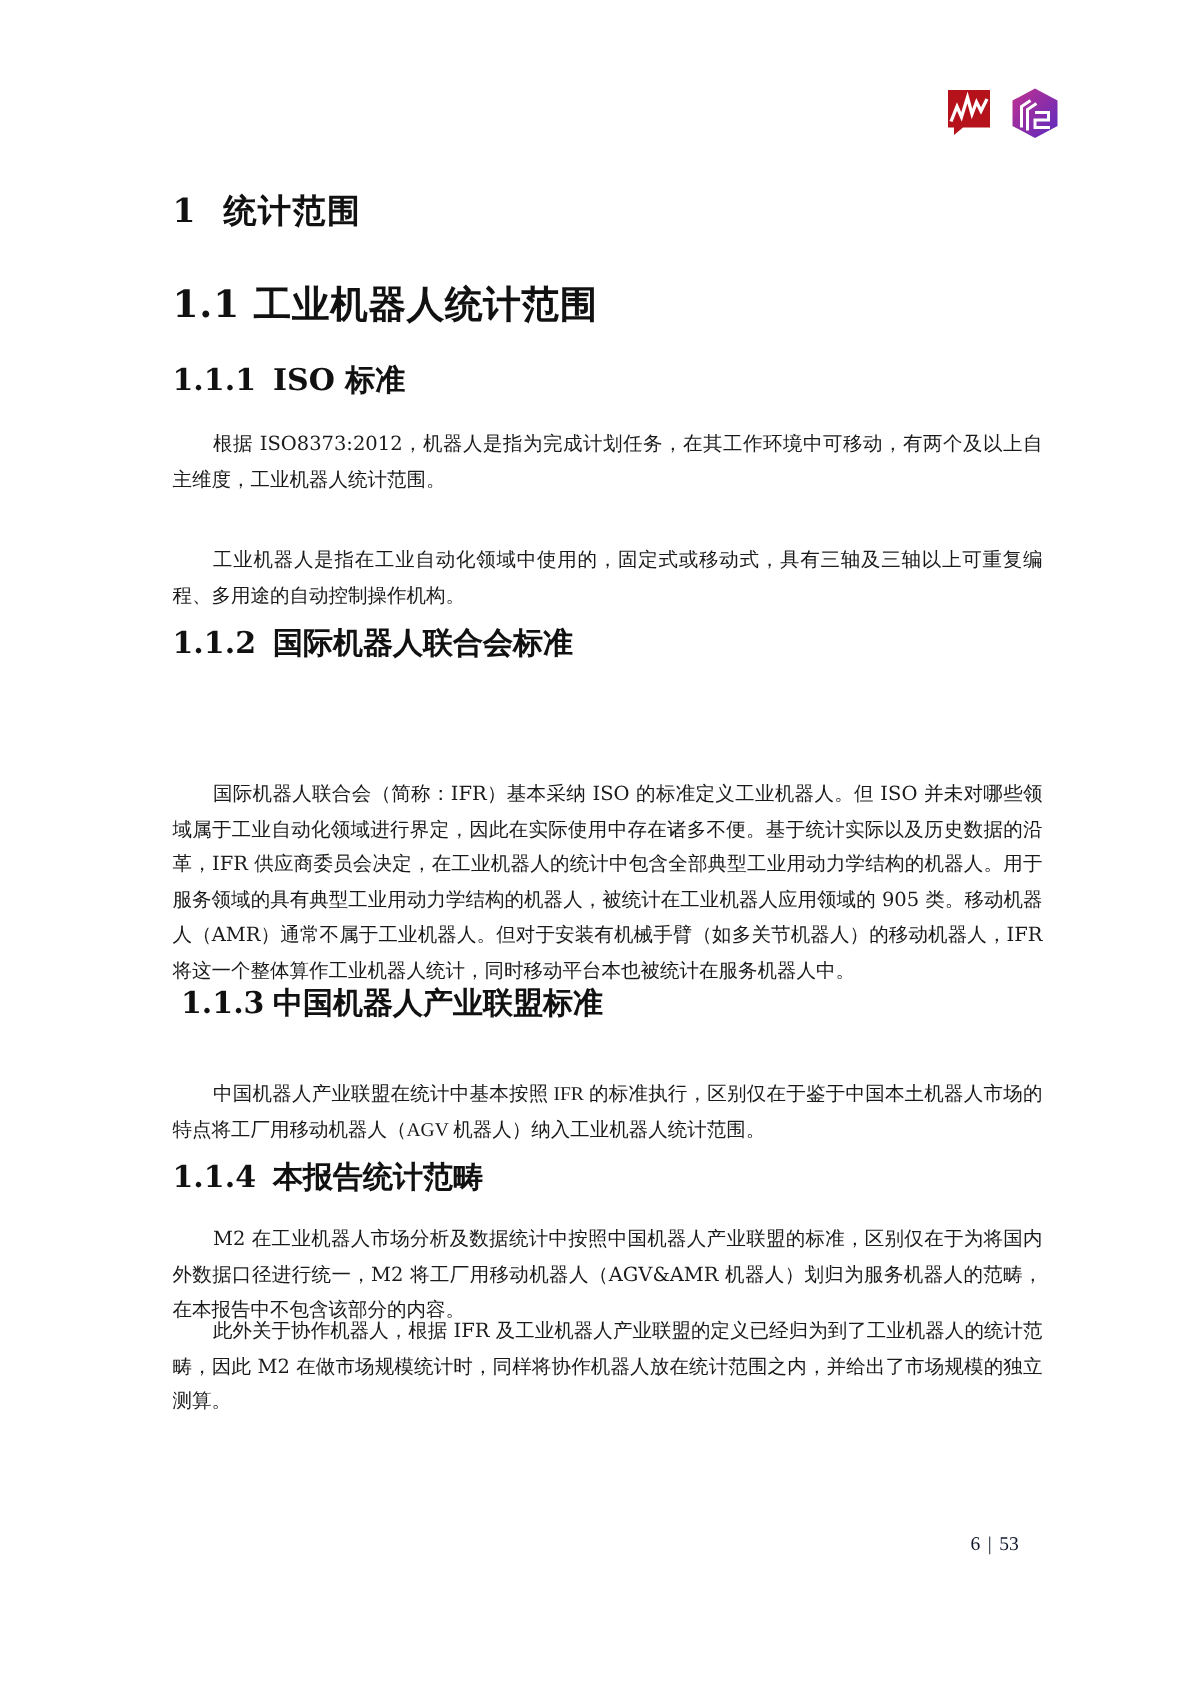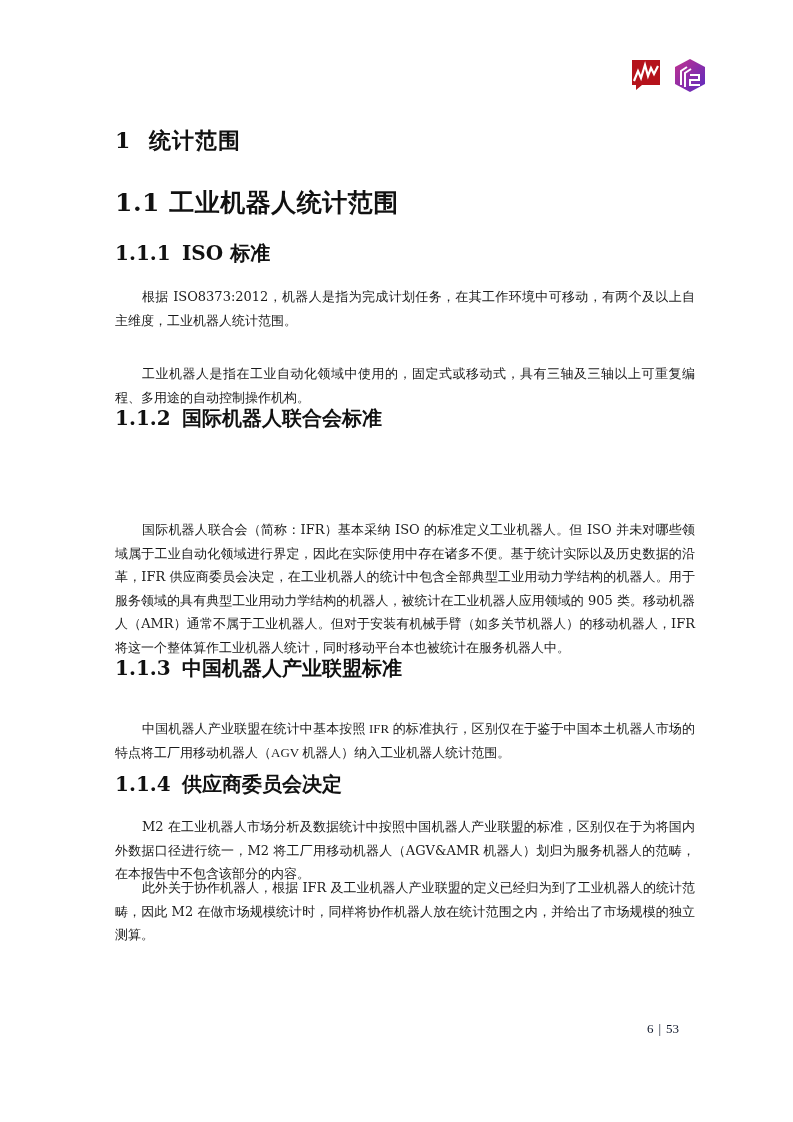--- a/index.html
+++ b/index.html
@@ -108,31 +108,31 @@
   <span>1.1</span>
   <span>工业机器人统计范围</span>
 </h2>
 
 <h3 class="h3" style="top:240px;">
   <span class="num">1.1.1</span><span>ISO 标准</span>
 </h3>
 <p class="para" style="top:285px;">根据 ISO8373:2012，机器人是指为完成计划任务，在其工作环境中可移动，有两个及以上自主维度，工业机器人统计范围。</p>
 <p class="para" style="top:343px;margin-top:19px;">工业机器人是指在工业自动化领域中使用的，固定式或移动式，具有三轴及三轴以上可重复编程、多用途的自动控制操作机构。</p>
 
-<h3 class="h3" style="top:405px;">
+<h3 class="h3" style="top:415px;">
   <span class="num">1.1.2</span><span>国际机器人联合会标准</span>
 </h3>
 <p class="para" style="top:478px;margin-top:40px;">国际机器人联合会（简称：IFR）基本采纳 ISO 的标准定义工业机器人。但 ISO 并未对哪些领域属于工业自动化领域进行界定，因此在实际使用中存在诸多不便。基于统计实际以及历史数据的沿革，IFR 供应商委员会决定，在工业机器人的统计中包含全部典型工业用动力学结构的机器人。用于服务领域的具有典型工业用动力学结构的机器人，被统计在工业机器人应用领域的 905 类。移动机器人（AMR）通常不属于工业机器人。但对于安装有机械手臂（如多关节机器人）的移动机器人，IFR 将这一个整体算作工业机器人统计，同时移动平台本也被统计在服务机器人中。</p>
 
-<h3 class="h3" style="top:655px;">
+<h3 class="h3" style="top:655px;text-align:center;">
   <span class="num">1.1.3</span><span>中国机器人产业联盟标准</span>
 </h3>
 <p class="para" style="top:717px;font-family:Liberation Serif, serif;">中国机器人产业联盟在统计中基本按照 IFR 的标准执行，区别仅在于鉴于中国本土机器人市场的特点将工厂用移动机器人（AGV 机器人）纳入工业机器人统计范围。</p>
 
 <h3 class="h3" style="top:771px;">
-  <span class="num">1.1.4</span><span>供应商委员会决定</span>
+  <span class="num">1.1.4</span><span>本报告统计范畴</span>
 </h3>
 <p class="para" style="top:815px;">M2 在工业机器人市场分析及数据统计中按照中国机器人产业联盟的标准，区别仅在于为将国内外数据口径进行统一，M2 将工厂用移动机器人（AGV&amp;AMR 机器人）划归为服务机器人的范畴，在本报告中不包含该部分的内容。</p>
 <p class="para" style="top:876px;">此外关于协作机器人，根据 IFR 及工业机器人产业联盟的定义已经归为到了工业机器人的统计范畴，因此 M2 在做市场规模统计时，同样将协作机器人放在统计范围之内，并给出了市场规模的独立测算。</p>
 
 <div class="page-num">
   <span>6</span><span class="sep">|</span><span>53</span>
 </div>
 
 </body></html>

